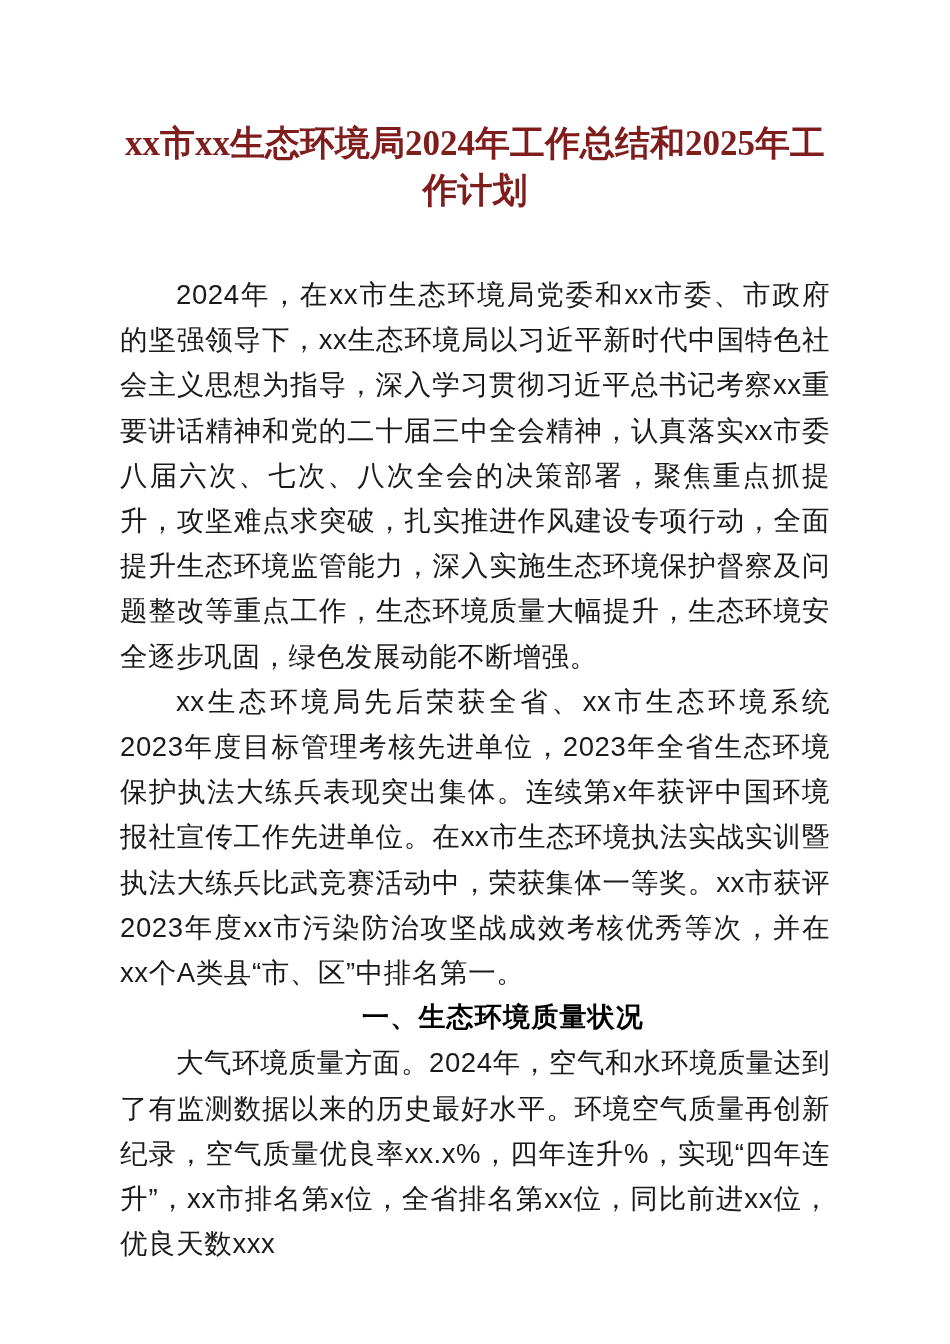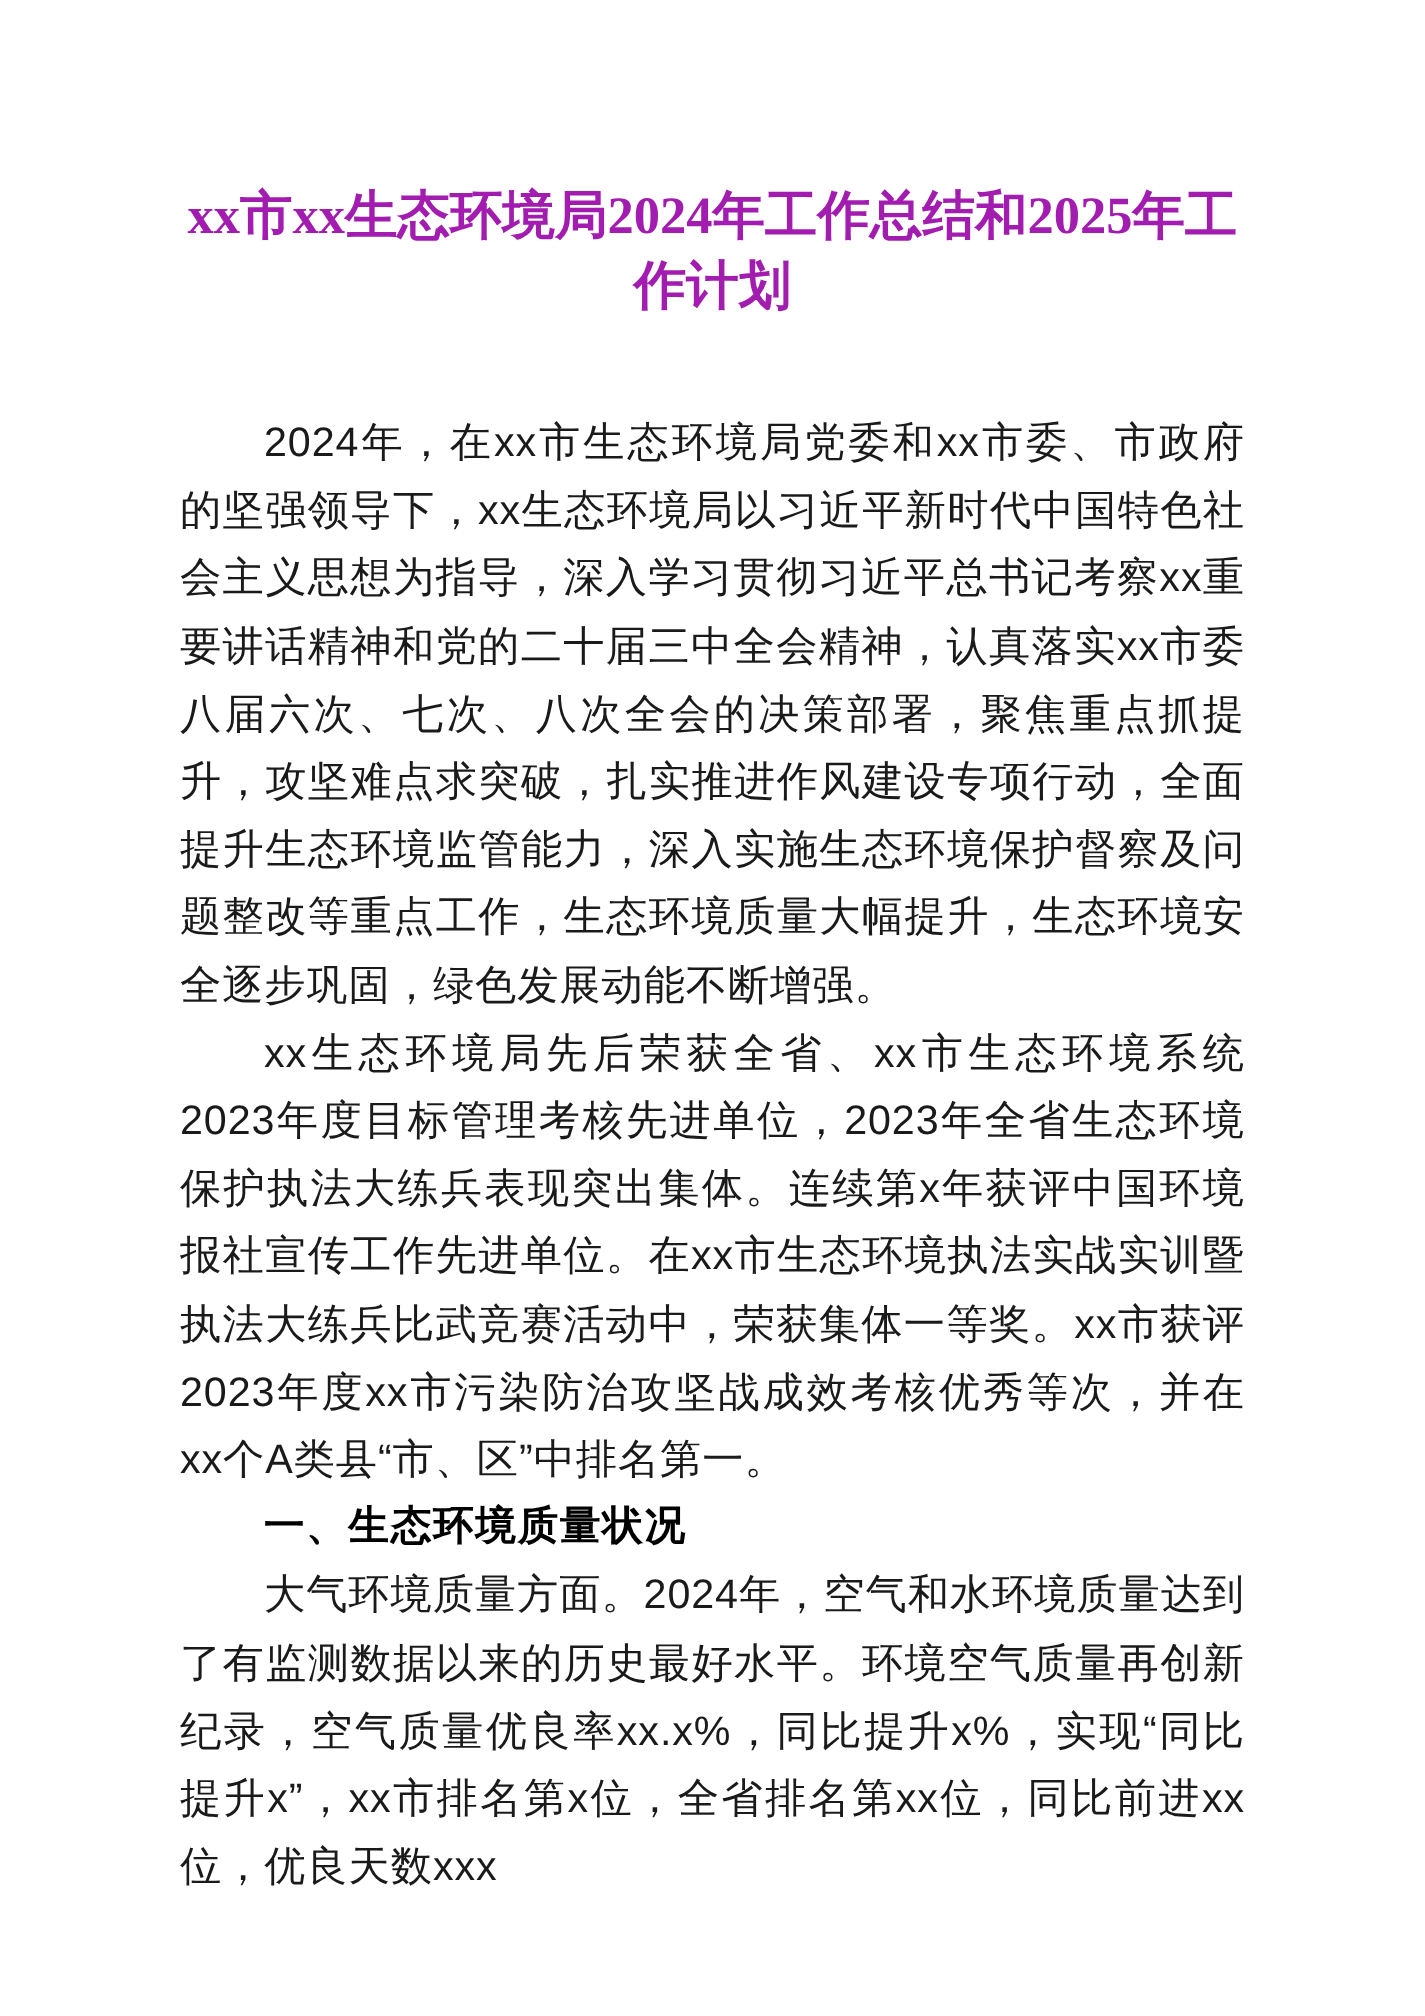--- a/index.html
+++ b/index.html
@@ -24,21 +24,21 @@
     top: 120px;
     width: 710px;
   }
 
   .doc-title {
     font-family: "Liberation Serif", "DejaVu Serif", serif;
     font-weight: bold;
     font-size: 35px;
     line-height: 47px;
     text-align: center;
-    color: #a21caf;
+    color: #7f1d1d;
     letter-spacing: 0px;
     margin: 0;
     padding: 0 0 0 0;
   }
 
   .title-spacer {
     height: 58px;
   }
 
   p.para {
@@ -56,37 +56,37 @@
 
   h2.section-heading {
     font-family: "Liberation Sans", "DejaVu Sans", sans-serif;
     font-size: 27px;
     font-weight: bold;
     line-height: 45.2px;
     color: #000000;
     text-indent: 56px;
     margin: 0;
     letter-spacing: 1.2px;
-    text-align: left;
+    text-align: center;
   }
 </style>
 </head>
 <body style="background: rgb(255, 255, 255);">
 
 <div class="page">
 
   <div class="doc-body">
 
     <h1 class="doc-title" id="title-el">xx市xx生态环境局2024年工作总结和2025年工作计划</h1>
 
     <div class="title-spacer"></div>
 
     <p class="para">2024年，在xx市生态环境局党委和xx市委、市政府的坚强领导下，xx生态环境局以习近平新时代中国特色社会主义思想为指导，深入学习贯彻习近平总书记考察xx重要讲话精神和党的二十届三中全会精神，认真落实xx市委八届六次、七次、八次全会的决策部署，聚焦重点抓提升，攻坚难点求突破，扎实推进作风建设专项行动，全面提升生态环境监管能力，深入实施生态环境保护督察及问题整改等重点工作，生态环境质量大幅提升，生态环境安全逐步巩固，绿色发展动能不断增强。</p>
 
     <p class="para">xx生态环境局先后荣获全省、xx市生态环境系统2023年度目标管理考核先进单位，2023年全省生态环境保护执法大练兵表现突出集体。连续第x年获评中国环境报社宣传工作先进单位。在xx市生态环境执法实战实训暨执法大练兵比武竞赛活动中，荣获集体一等奖。xx市获评2023年度xx市污染防治攻坚战成效考核优秀等次，并在xx个A类县“市、区”中排名第一。</p>
 
     <h2 class="section-heading">一、生态环境质量状况</h2>
 
-    <p class="para">大气环境质量方面。2024年，空气和水环境质量达到了有监测数据以来的历史最好水平。环境空气质量再创新纪录，空气质量优良率xx.x%，同比提升x%，实现“同比提升x”，xx市排名第x位，全省排名第xx位，同比前进xx位，优良天数xxx</p>
+    <p class="para">大气环境质量方面。2024年，空气和水环境质量达到了有监测数据以来的历史最好水平。环境空气质量再创新纪录，空气质量优良率xx.x%，四年连升%，实现“四年连升”，xx市排名第x位，全省排名第xx位，同比前进xx位，优良天数xxx</p>
 
   </div>
 
 </div>
 
 </body></html>

